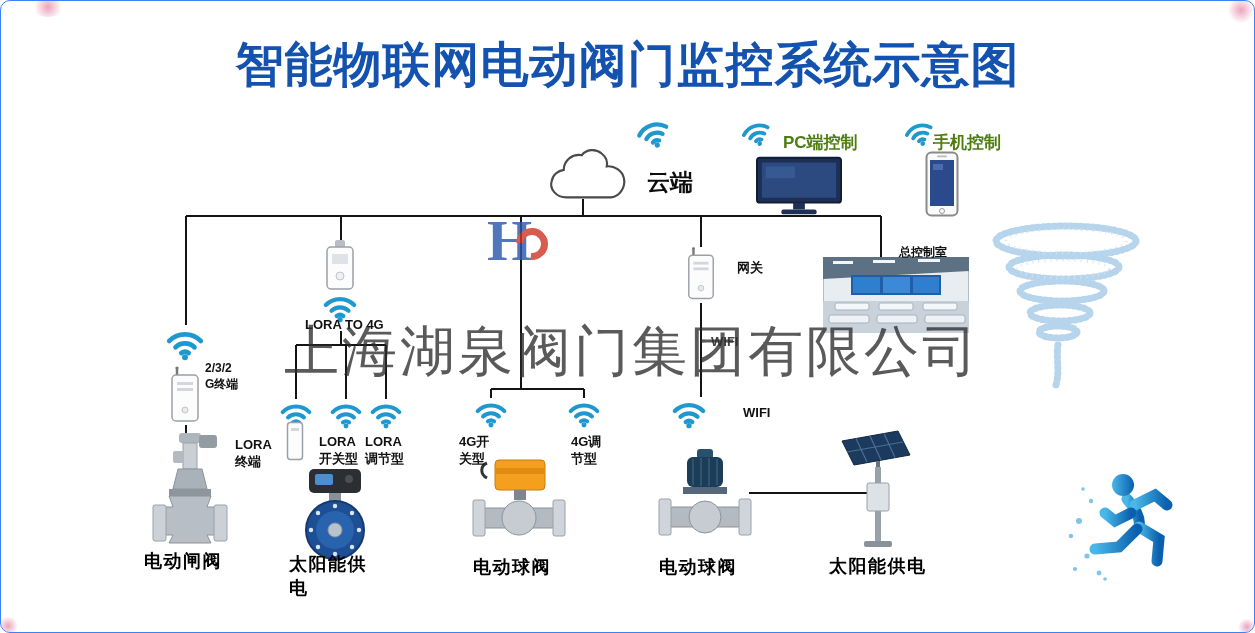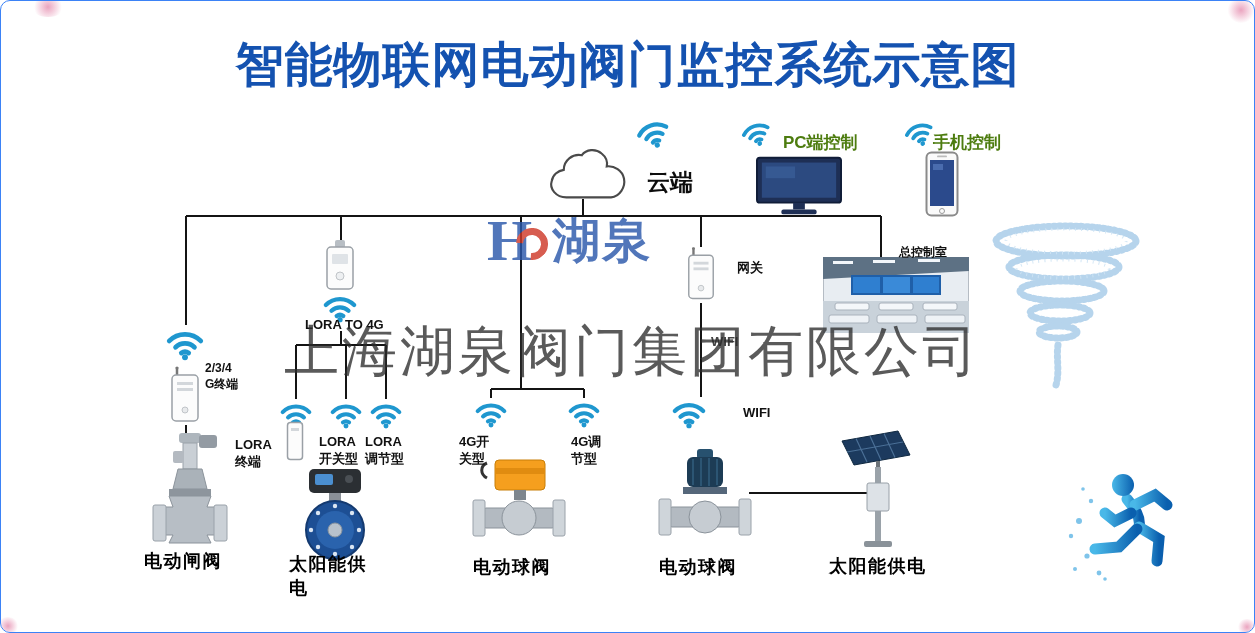--- a/index.html
+++ b/index.html
@@ -123,21 +123,21 @@
       <use href="#wifi-sym"></use>
     </svg>
   <svg class="node" style="left:167px;top:364px" width="34" height="60" viewBox="0 0 34 58">
     <line x1="9" y1="1" x2="9" y2="9" stroke="#777" stroke-width="2.5"></line>
     <circle cx="9" cy="2" r="1.5" fill="#777"></circle>
     <rect x="4" y="9" width="26" height="46" rx="4" fill="#fcfcfc" stroke="#9aa0a6" stroke-width="1.5"></rect>
     <rect x="9" y="16" width="16" height="3" fill="#d3d7db"></rect>
     <rect x="9" y="22" width="16" height="3" fill="#d3d7db"></rect>
     <circle cx="17" cy="44" r="3" fill="#e8eaec" stroke="#c0c4c8"></circle>
   </svg>
-  <div class="lbl sm" style="left:204px;top:360px;width:48px;text-align:left">2/3/4
+  <div class="lbl sm" style="left:204px;top:360px;width:48px;text-align:left">2/3/2
 G终端</div>
 
   <svg class="node" style="left:320px;top:238px" width="38" height="52" viewBox="0 0 36 52">
     <rect x="13" y="1" width="10" height="8" rx="2" fill="#b8bec4"></rect>
     <rect x="5" y="8" width="26" height="42" rx="4" fill="#fcfcfc" stroke="#9aa0a6" stroke-width="1.5"></rect>
     <rect x="10" y="15" width="16" height="10" rx="1" fill="#dfe3e7"></rect>
     <circle cx="18" cy="37" r="4" fill="#eef0f2" stroke="#c0c4c8"></circle>
   </svg>
   <svg class="node wifi" style="left:318px;top:288px" width="42" height="34" viewBox="0 0 40 36">
       <use href="#wifi-sym"></use>
@@ -310,21 +310,20 @@
       <circle cx="38" cy="112" r="2.4"></circle>
         <circle cx="30" cy="40" r="2.2"></circle>
       <circle cx="22" cy="28" r="1.8"></circle>
         <circle cx="44" cy="118" r="1.8"></circle>
     </g>
   </svg>
 
   <div class="wm-logo">
     <span class="wm-h">H</span>
     <span class="wm-ring"></span>
-    <span class="wm-cn">湖泉</span>
   </div>
   <div class="wm-co">上海湖泉阀门集团有限公司</div>
 
   <div class="blob" style="left:30px;top:-4px;width:34px;height:20px"></div>
   <div class="blob" style="left:1226px;top:-4px;width:28px;height:26px"></div>
   <div class="blob" style="left:-4px;top:616px;width:22px;height:18px"></div>
   <div class="blob" style="left:1236px;top:618px;width:20px;height:16px"></div>
 
 </div>
 

